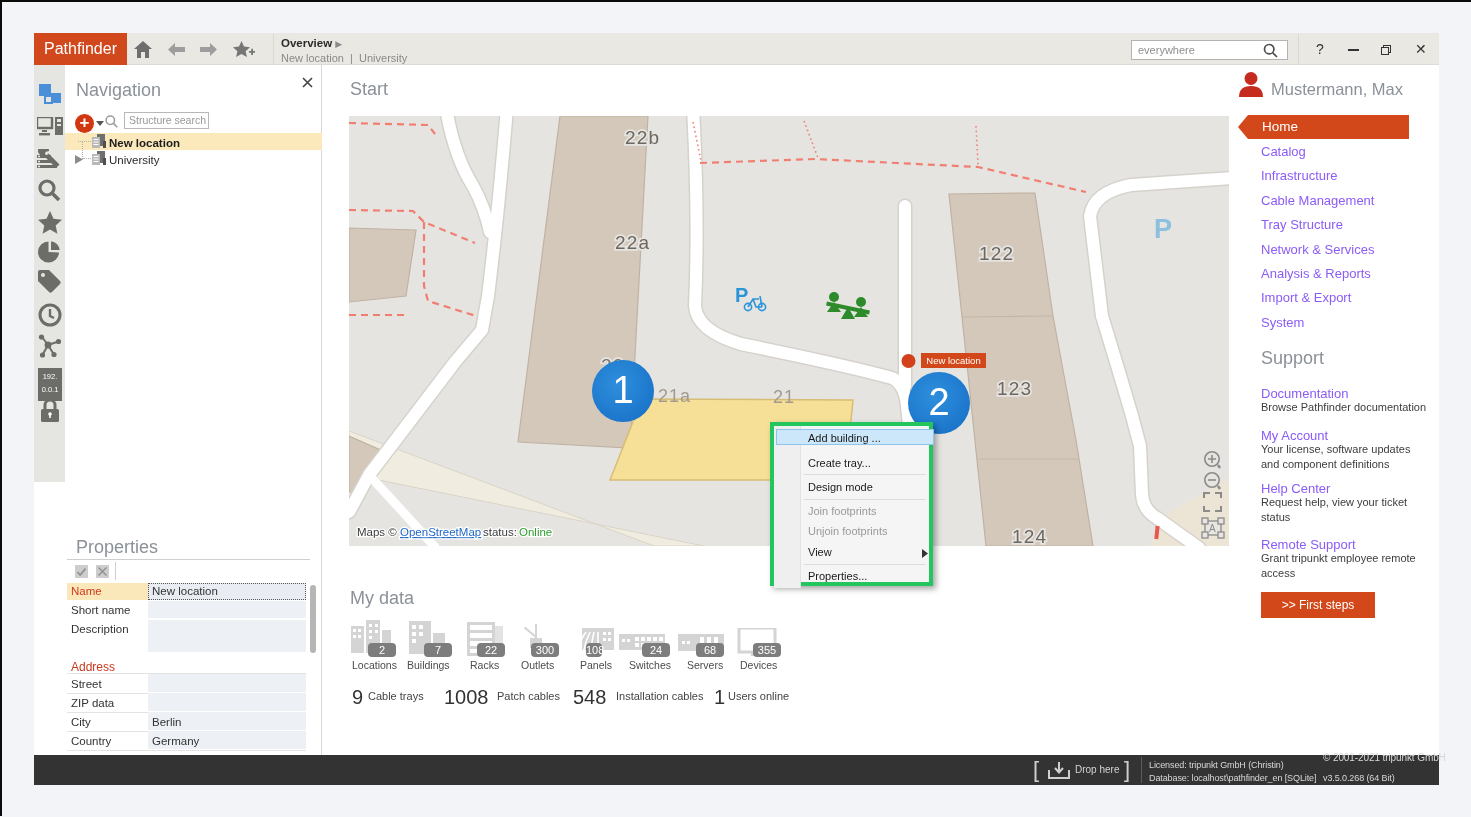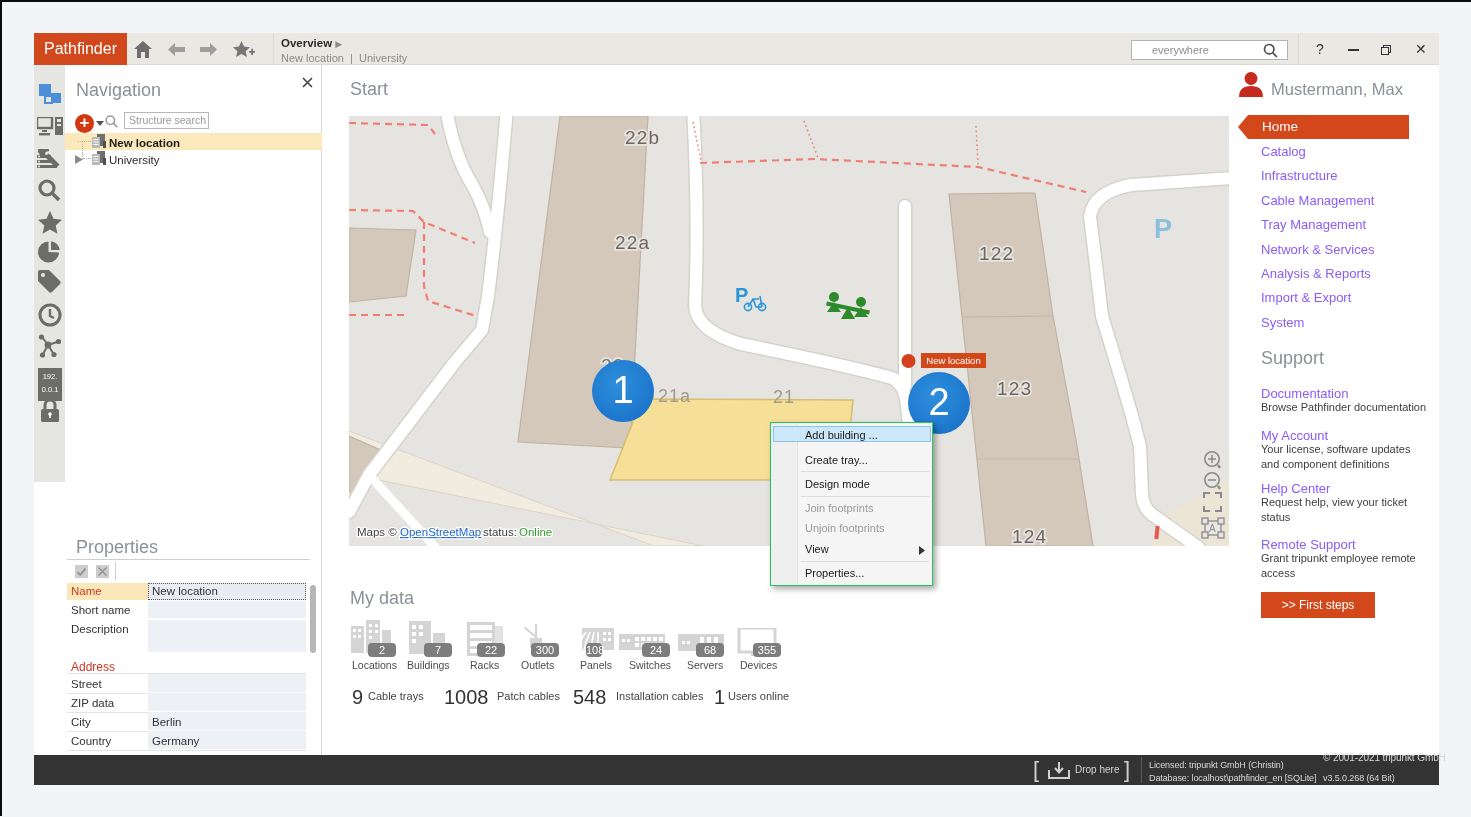--- a/index.html
+++ b/index.html
@@ -6,21 +6,21 @@
 #page{position:relative;width:1471px;height:817px;overflow:hidden;background:#f3f4f8}
 .ab{position:absolute}
 #win{position:absolute;left:34px;top:33px;width:1405px;height:752px;background:#fff}
 #titlebar{position:absolute;left:34px;top:33px;width:1405px;height:32px;background:#e9e8e3;border-bottom:1px solid #dcdbd6}
 #logo{position:absolute;left:34px;top:33px;width:93px;height:32px;background:#d1481d;color:#fff;font-size:16px;line-height:32px;text-align:center}
 #strip{position:absolute;left:34px;top:65px;width:31px;height:417px;background:#e5e5e1}
 #nav{position:absolute;left:65px;top:65px;width:257px;height:690px;background:#fff;border-right:1px solid #d8d8d8}
 #rmenu{position:absolute;left:1229px;top:65px;width:210px;height:690px;background:#fff}
 #status{position:absolute;left:34px;top:755px;width:1405px;height:30px;background:#333333}
 .h1{position:absolute;font-size:18px;color:#8b9198}
-#ctxmenu{position:absolute;left:770px;top:422px;width:163px;height:164px;background:#f5f5f5;border:1px solid #22c55e;box-shadow:3px 3px 6px rgba(0,0,0,.35)}
+#ctxmenu{position:absolute;left:770px;top:422px;width:163px;height:164px;background:#f5f5f5;border:4px solid #22c55e;box-shadow:3px 3px 6px rgba(0,0,0,.35)}
 .mi{position:absolute;left:34px;font-size:11px;color:#1a1a1a;white-space:nowrap}
 .mid{color:#9a9a9a}
 .msep{position:absolute;left:30px;right:3px;height:1px;background:#dcdcdc}
 .badge{position:absolute;height:14px;background:#7d7d7d;border-radius:4px;color:#fff;font-size:11px;text-align:center;line-height:14px}
 .slabel{position:absolute;font-size:10.5px;color:#4c4c4c;white-space:nowrap}
 .bignum{position:absolute;font-size:20px;color:#333;white-space:nowrap}
 .statlab{position:absolute;font-size:11px;color:#444;white-space:nowrap}
 .rm{position:absolute;left:1261px;font-size:13px;color:#8b5cf6;white-space:nowrap}
 .rd{position:absolute;left:1261px;font-size:11px;color:#3d3d3d;white-space:nowrap;line-height:15px}
 .prow{position:absolute;font-size:11.5px;color:#333}
@@ -42,21 +42,21 @@
   <svg class="ab" style="left:200px;top:43px" width="17" height="13" viewBox="0 0 17 13">
       <path fill="#9d9d9d" d="M10 0 L10 4 L0 4 L0 9 L10 9 L10 13 L17 6.5 Z"></path>
     </svg>
   <svg class="ab" style="left:233px;top:41px" width="22" height="17" viewBox="0 0 22 17">
       <path fill="#767676" d="M8.5 0 L11 5.5 L17 6.2 L12.6 10.2 L13.9 16 L8.5 13 L3.1 16 L4.4 10.2 L0 6.2 L6 5.5 Z"></path>
       <path fill="#767676" d="M16 10 h2.2 v-2.2 h1.8 v2.2 h2.2 v1.8 h-2.2 v2.2 h-1.8 v-2.2 h-2.2 Z"></path>
     </svg>
   <div class="ab" style="left:273px;top:34px;width:1px;height:31px;background:#d9d8d2"></div>
   <div class="ab" style="left:281px;top:37px;font-size:11.5px;font-weight:bold;color:#2a2a2a">Overview <span style="font-weight:normal;color:#8a8a8a;font-size:9px">▶</span></div>
   <div class="ab" style="left:281px;top:52px;font-size:11px;color:#8a8a8a">New location&nbsp;&nbsp;|&nbsp;&nbsp;University</div>
-  <div class="ab" style="left:1131px;top:40px;width:157px;height:20px;background:#fff;border:1px solid #b3b3b3;font-size:11px;color:#8f8f8f;line-height:19px;padding-left:20px">everywhere</div>
+  <div class="ab" style="left:1131px;top:40px;width:157px;height:20px;background:#fff;border:1px solid #b3b3b3;font-size:11px;color:#8f8f8f;line-height:19px;padding-left:6px">everywhere</div>
   <svg class="ab" style="left:1263px;top:43px" width="15" height="15" viewBox="0 0 15 15">
       <circle cx="6.2" cy="6.2" r="4.7" fill="none" stroke="#4d4d4d" stroke-width="1.7"></circle>
       <line x1="9.8" y1="9.8" x2="14" y2="14" stroke="#4d4d4d" stroke-width="1.7"></line>
     </svg>
   <div class="ab" style="left:1298px;top:34px;width:1px;height:31px;background:#d9d8d2"></div>
   <div class="ab" style="left:1316px;top:41px;font-size:14px;color:#333">?</div>
   <div class="ab" style="left:1348px;top:49px;width:11px;height:2px;background:#333"></div>
   <div class="ab" style="left:1383px;top:45px;width:8px;height:8px;border:1.5px solid #333;background:#e9e8e3"></div>
   <div class="ab" style="left:1381px;top:47px;width:8px;height:8px;border:1.5px solid #333;background:#e9e8e3"></div>
   <div class="ab" style="left:1415px;top:41px;font-size:14px;color:#333">✕</div>
@@ -466,21 +466,21 @@
       <path d="M1,25 Q1,14 13,14 Q25,14 25,25 Z" fill="#c52b1e"></path>
     </svg>
   <div class="ab" style="left:1271px;top:80px;font-size:16.5px;color:#8b9198">Mustermann, Max</div>
   <svg class="ab" style="left:1238px;top:115px" width="171" height="24" viewBox="0 0 171 24">
       <path d="M171,0 L171,24 L10,24 L0,12 L10,0 Z" fill="#d2481a"></path>
     </svg>
   <div class="ab" style="left:1262px;top:119px;font-size:13.5px;color:#fff">Home</div>
   <div class="rm" style="top:144px">Catalog</div>
   <div class="rm" style="top:168px">Infrastructure</div>
   <div class="rm" style="top:193px">Cable Management</div>
-  <div class="rm" style="top:217px">Tray Management</div>
+  <div class="rm" style="top:217px">Tray Structure</div>
   <div class="rm" style="top:242px">Network &amp; Services</div>
   <div class="rm" style="top:266px">Analysis &amp; Reports</div>
   <div class="rm" style="top:290px">Import &amp; Export</div>
   <div class="rm" style="top:315px">System</div>
   <div class="h1" style="left:1261px;top:348px">Support</div>
   <div class="rm" style="top:386px">Documentation</div>
   <div class="rd" style="top:400px">Browse Pathfinder documentation</div>
   <div class="rm" style="top:428px">My Account</div>
   <div class="rd" style="top:442px">Your license, software updates<br>and component definitions</div>
   <div class="rm" style="top:481px">Help Center</div>

